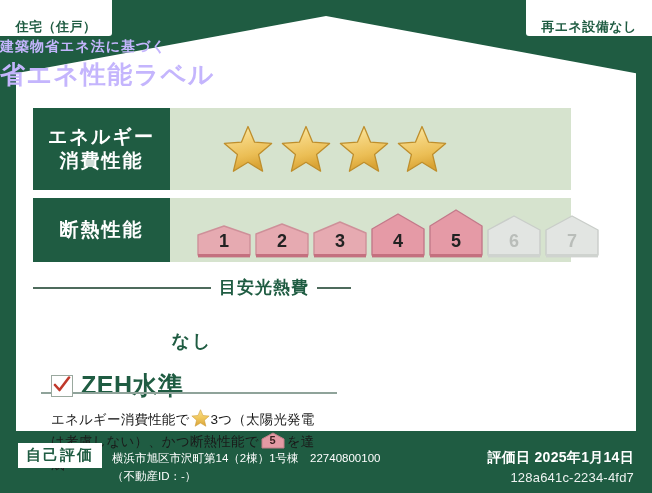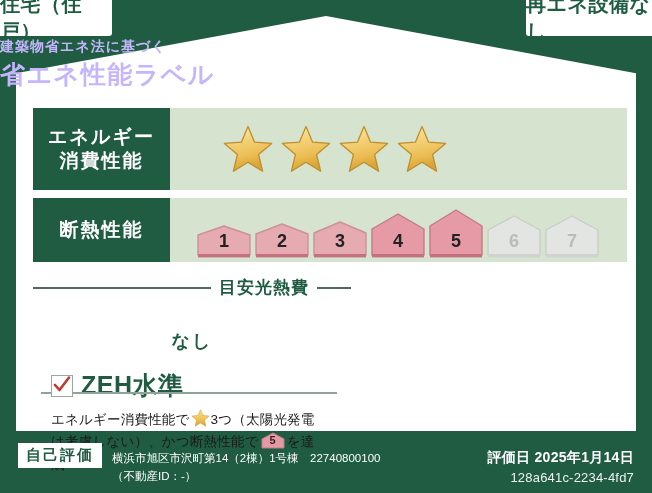--- a/index.html
+++ b/index.html
@@ -17,24 +17,24 @@
     -webkit-font-smoothing: antialiased;
   }
 
   
   .corner-badge {
     position: absolute;
     top: 0;
     background: #ffffff;
     color: #1F5C42;
     font-weight: bold;
-    font-size: 20px;
+    font-size: 13px;
     letter-spacing: 0.5px;
     display: flex;
-    align-items: center;
+    align-items: flex-end;
     justify-content: center;
     z-index: 6;
   }
   #badge-left {
     left: 0;
     width: 112px;
     height: 36px;
     border-bottom-right-radius: 3px;
   }
   #badge-right {
@@ -86,21 +86,21 @@
     width: 620px;
     height: 345px;
     background: #ffffff;
     z-index: 3;
   }
 
   
   .perf-row {
     position: absolute;
     left: 17px;
-    width: 594px;
+    width: 538px;
     background: #D6E3CE;
     display: flex;
     align-items: stretch;
   }
   #row-energy { top: 22px; height: 82px; }
   #row-insulation { top: 112px; height: 64px; }
 
   .perf-label {
     width: 137px;
     background: #1F5C42;

